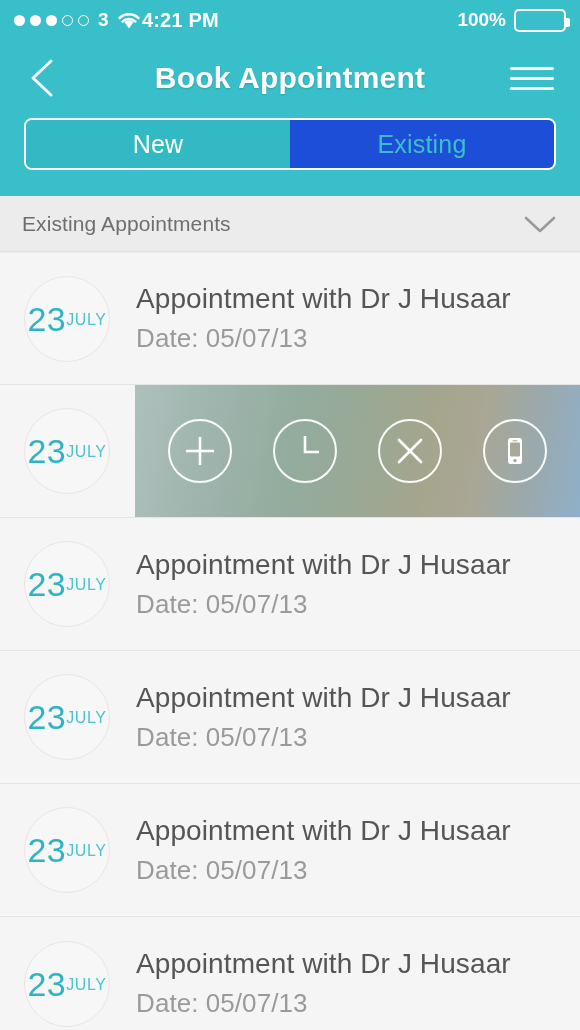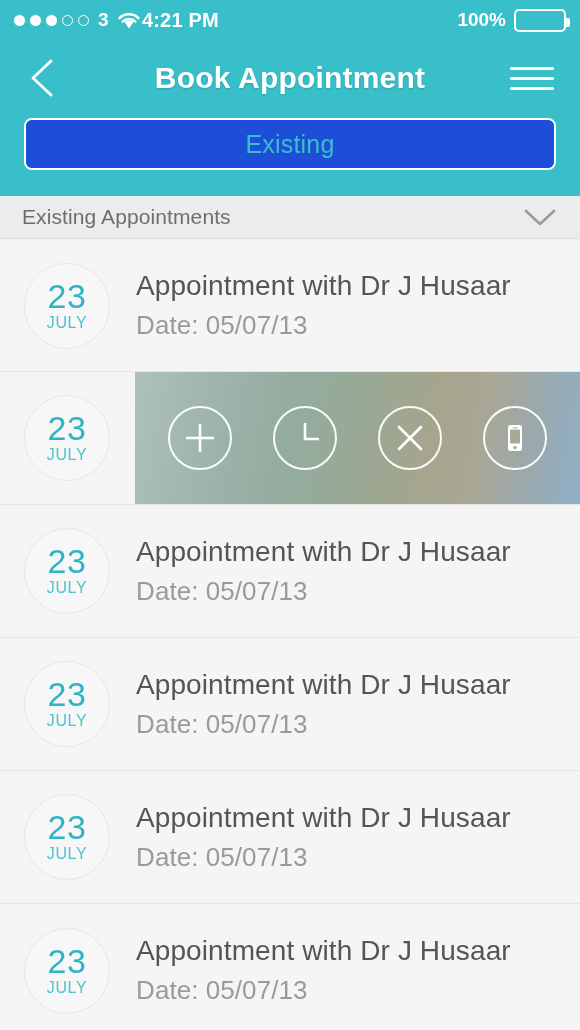--- a/index.html
+++ b/index.html
@@ -86,21 +86,21 @@
     display:flex; align-items:center; justify-content:center;
     font-size:25px;
     cursor:pointer;
     letter-spacing:0.2px;
   }
   .seg-btn.active { background:#32b9c4; color:#ffffff; }
   .seg-btn.inactive { background:#1d4ed8; color:#3bbfc9; }
 
   
   .section-header {
-    height:43px;
+    height:56px;
     background:#ececec;
     border-bottom:1px solid #e0e0e0;
     display:flex; align-items:center;
     padding:0 22px;
     cursor:pointer;
   }
   .section-title { font-size:21px; color:#6e6e6e; letter-spacing:0.1px; }
   .section-chevron { margin-left:auto; }
 
   
@@ -113,21 +113,21 @@
     display:flex; align-items:center;
     overflow:hidden;
   }
   .row:first-child { border-top:1px solid #f0f0f0; }
   .date-badge {
     width:86px; height:86px;
     margin-left:24px;
     border:1.5px solid #e6e6e6;
     border-radius:50%;
     background:#f7f7f7;
-    display:flex; flex-direction:column;
+    display:flex; flex-direction:row;
     align-items:center; justify-content:center;
     flex:0 0 auto;
     z-index:2;
   }
   .date-day {
     font-size:34px; color:#2fb4c4; font-weight:300;
     line-height:32px; letter-spacing:0.5px;
   }
   .date-month {
     font-size:16px; color:#4cc3cf; letter-spacing:0.6px; margin-top:2px;
@@ -205,20 +205,21 @@
       <div class="nav-title">Book Appointment</div>
       <div class="hamburger">
         <span></span>
           <span></span>
           <span></span>
       </div>
     </div>
 
     <div class="segment-wrap">
       <div class="segment">
+        <div class="seg-btn active">New</div>
         <div class="seg-btn inactive">Existing</div>
       </div>
     </div>
   </div>
 
   <div class="section-header">
     <span class="section-title">Existing Appointments</span>
     <svg class="section-chevron" width="36" height="22" viewBox="0 0 36 22">
       <polyline points="4,5 18,18 32,5" fill="none" stroke="#9a9a9a" stroke-width="2.6" stroke-linecap="round" stroke-linejoin="round"></polyline>
     </svg>

